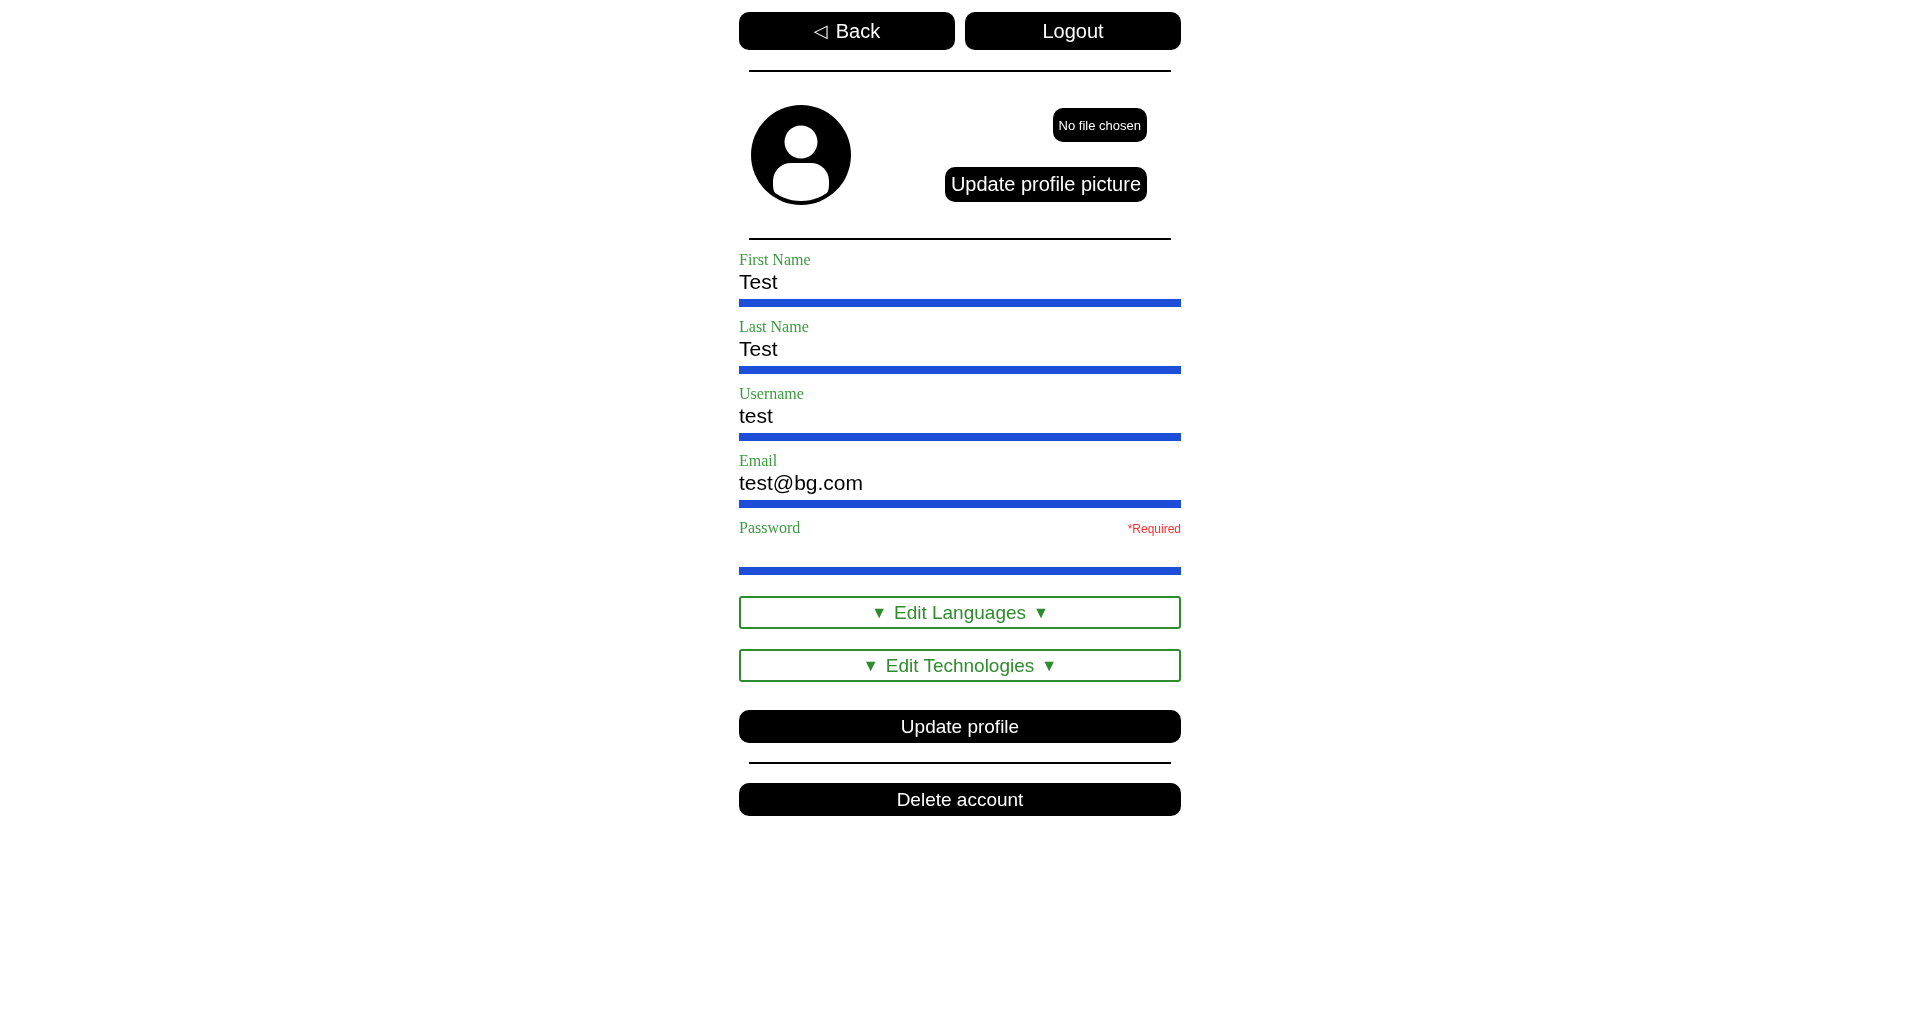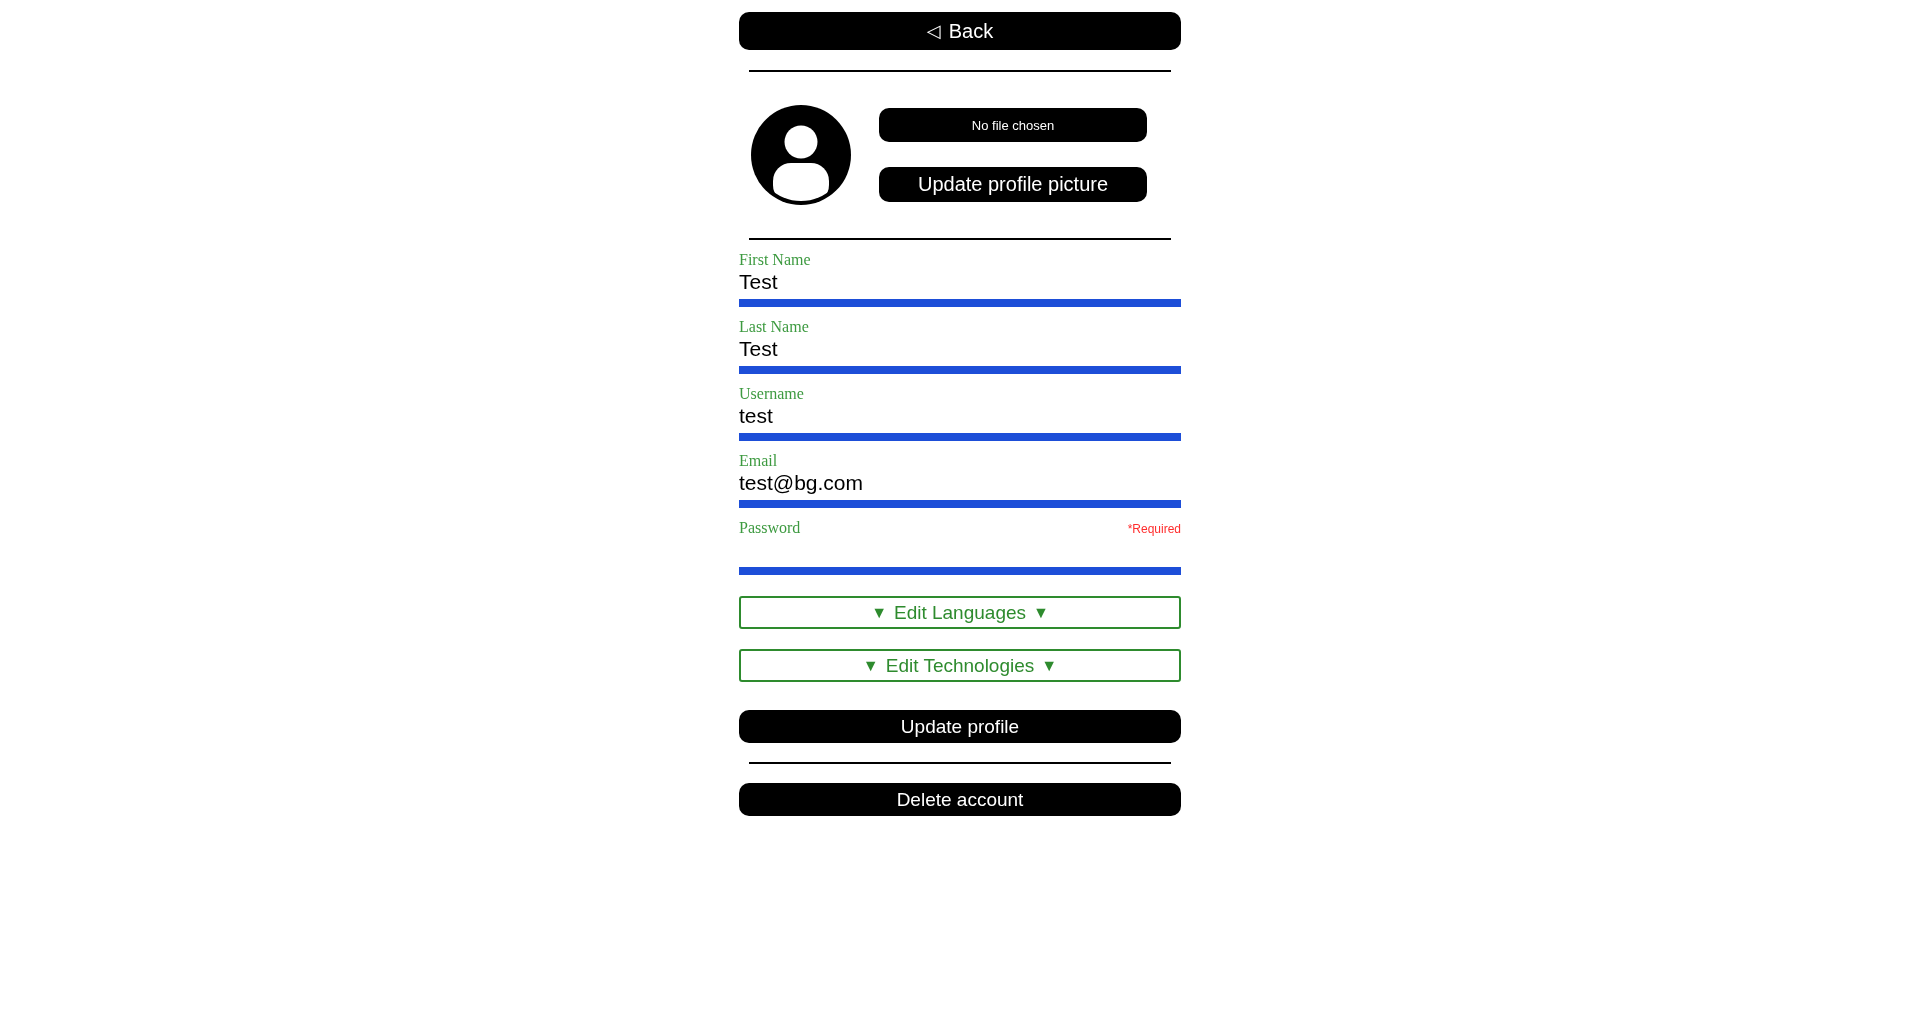--- a/index.html
+++ b/index.html
@@ -58,20 +58,21 @@
     height: 100px;
     margin-left: 12px;
     flex: 0 0 auto;
   }
   .pic-buttons {
     margin-left: 28px;
     width: 268px;
     display: flex;
     flex-direction: column;
     gap: 25px;
+    align-items: flex-end;
   }
   .file-btn {
     height: 34px;
     font-size: 13px;
   }
   .update-pic-btn {
     height: 35px;
     font-size: 20px;
   }
   
@@ -140,20 +141,23 @@
 </style>
 </head>
 <body>
 
 <div class="container">
 
   <div class="top-buttons">
     <button class="btn-black">
       <span class="back-icon">◁</span>
       <span>Back</span>
+    </button>
+    <button class="btn-black">
+      <span>Logout</span>
     </button>
   </div>
 
   <hr class="sep sep-1">
 
   <div class="profile-row">
     <svg class="avatar" viewBox="0 0 100 100" aria-hidden="true">
       <defs>
         <clipPath id="avclip">
             <circle cx="50" cy="50" r="46"></circle>

